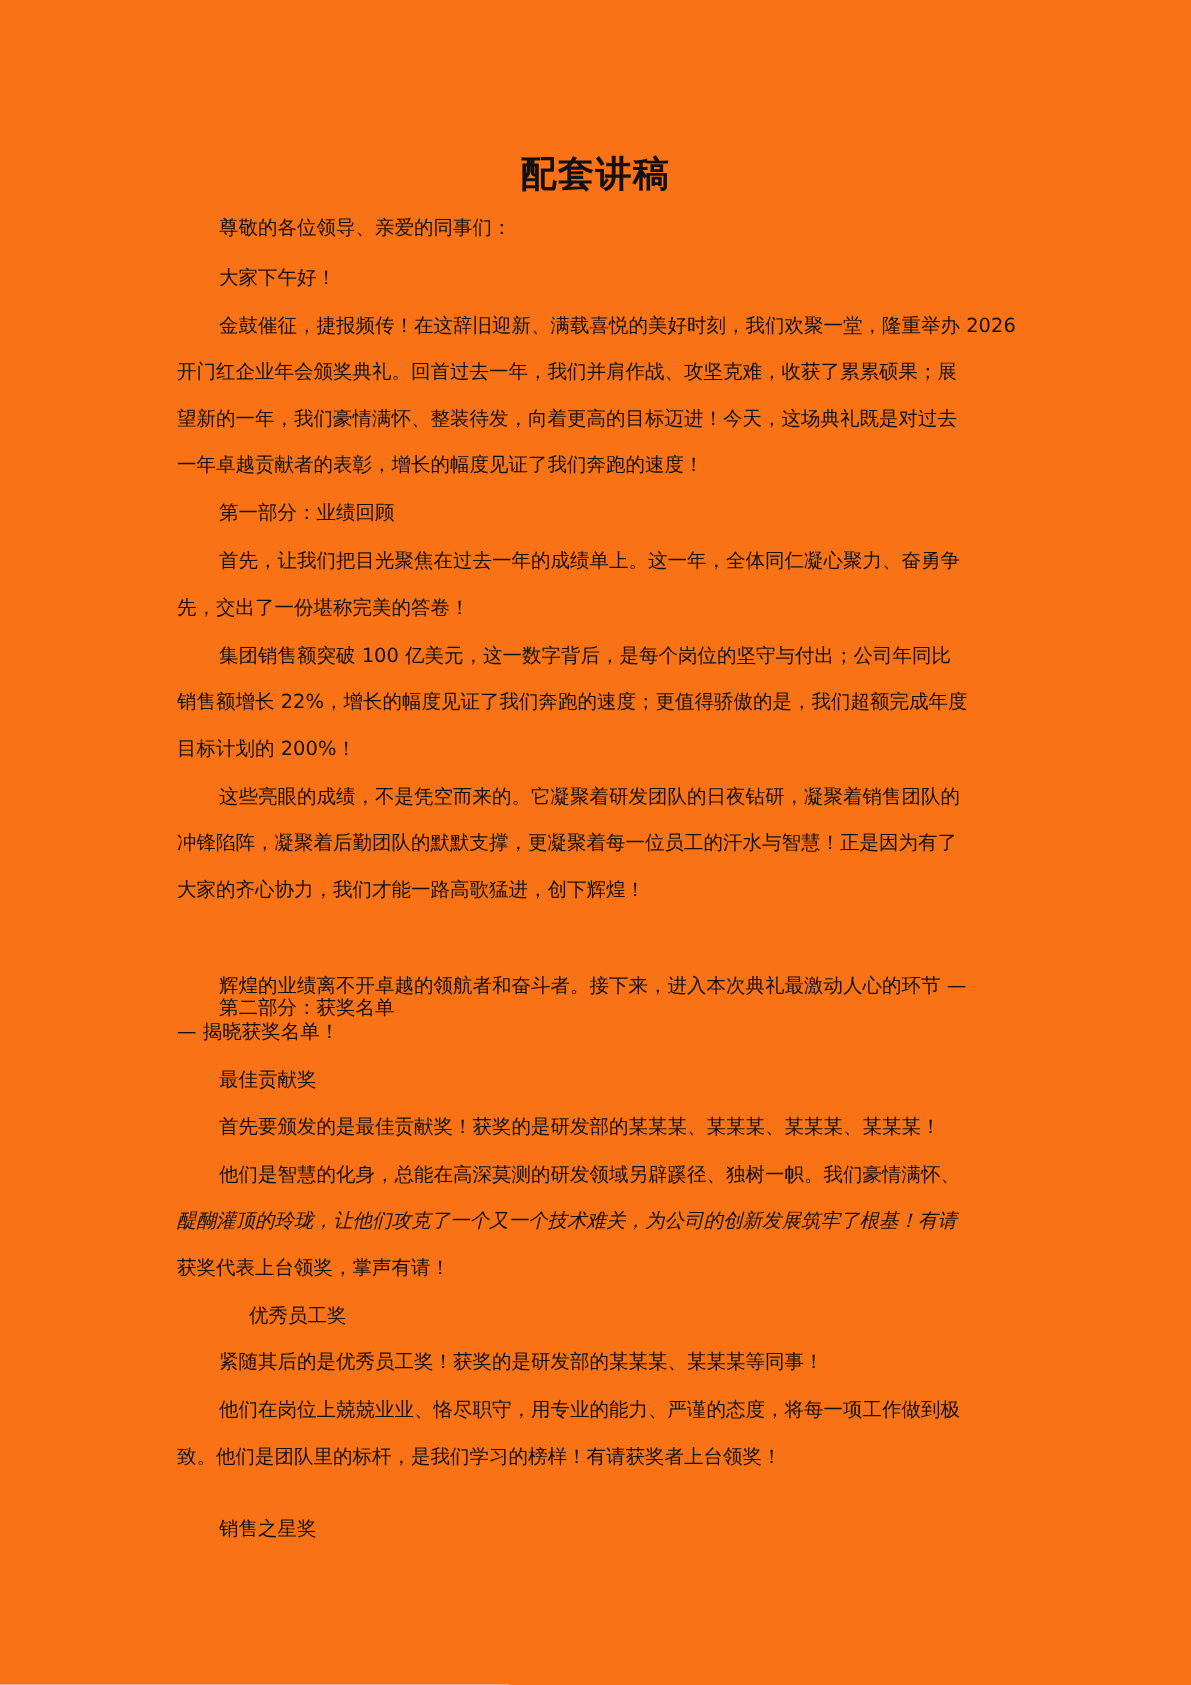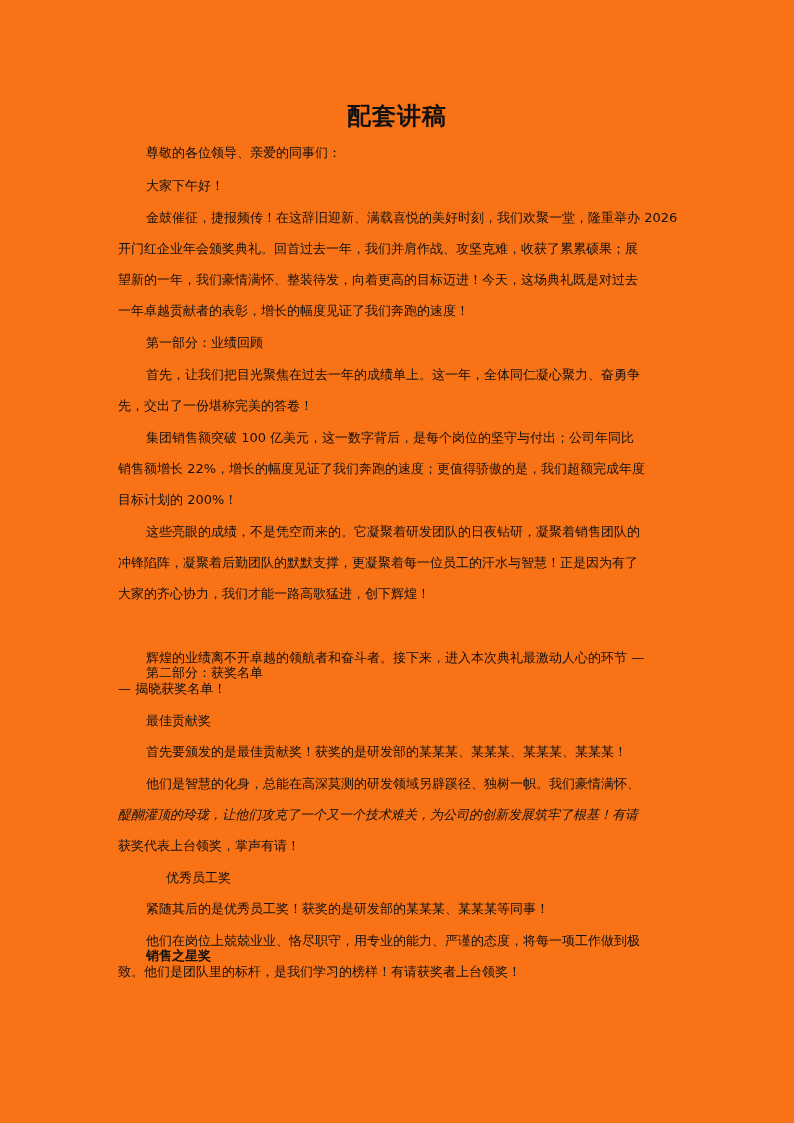--- a/index.html
+++ b/index.html
@@ -37,15 +37,15 @@
       <div class="line" style="top: 680px;">— 揭晓获奖名单！</div>
       <div class="line indent" style="top: 712px;">最佳贡献奖</div>
       <div class="line indent" style="top: 743px;">首先要颁发的是最佳贡献奖！获奖的是研发部的某某某、某某某、某某某、某某某！</div>
       <div class="line indent" style="top: 775px;">他们是智慧的化身，总能在高深莫测的研发领域另辟蹊径、独树一帜。我们豪情满怀、</div>
       <div class="line" style="top: 806px; font-style: italic;">醍醐灌顶的玲珑，让他们攻克了一个又一个技术难关，为公司的创新发展筑牢了根基！有请</div>
       <div class="line" style="top: 837px;">获奖代表上台领奖，掌声有请！</div>
       <div class="line indent" style="top: 869px; margin-left: 20px;">优秀员工奖</div>
       <div class="line indent" style="top: 900px;">紧随其后的是优秀员工奖！获奖的是研发部的某某某、某某某等同事！</div>
       <div class="line indent" style="top: 932px;">他们在岗位上兢兢业业、恪尽职守，用专业的能力、严谨的态度，将每一项工作做到极</div>
       <div class="line" style="top: 963px;">致。他们是团队里的标杆，是我们学习的榜样！有请获奖者上台领奖！</div>
-      <div class="line indent" style="top: 947px; font-weight: bold;">销售之星奖</div>
+      <div class="line indent" style="top: 1011px;">销售之星奖</div>
     </div>
 </div>
 
 </body></html>

